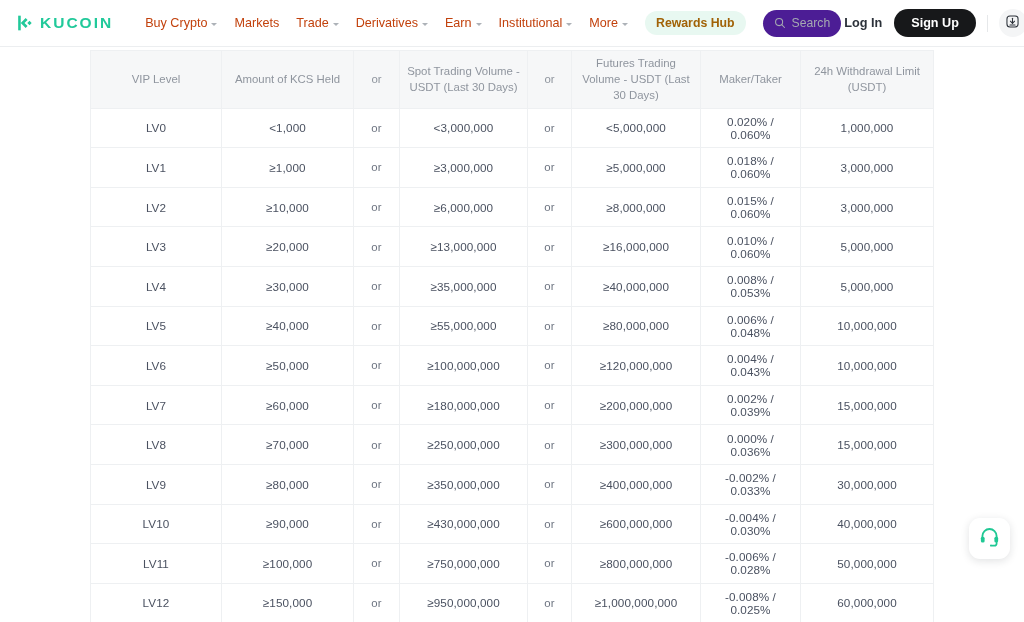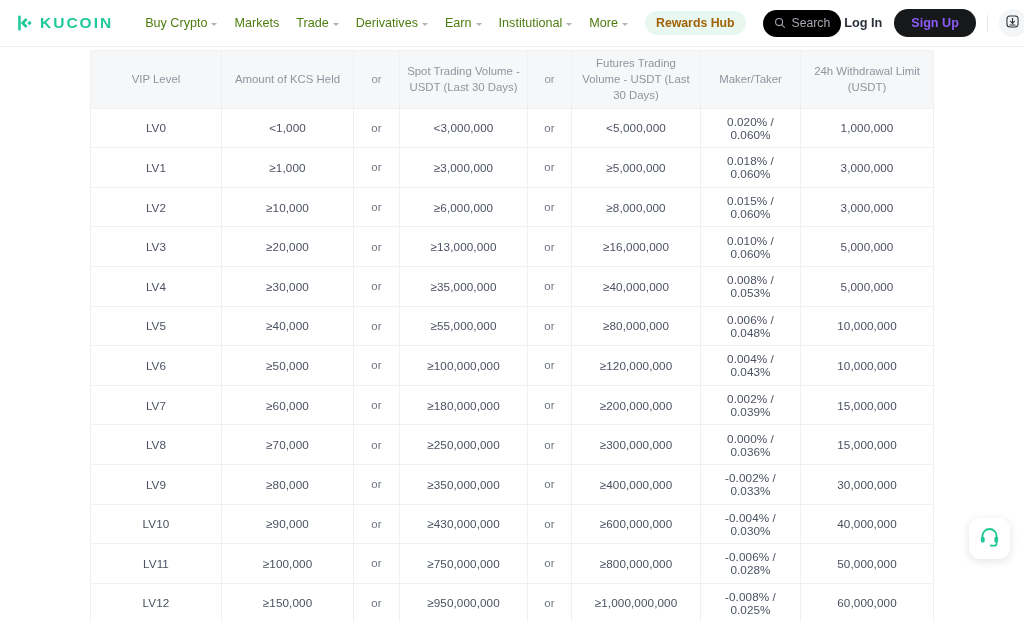--- a/index.html
+++ b/index.html
@@ -46,21 +46,21 @@
     display: flex;
     align-items: center;
     gap: 17px;
     flex: 0 0 auto;
   }
   .nav-item {
     display: flex;
     align-items: center;
     gap: 4px;
     font-size: 12.6px;
-    color: #4d7c0f;
+    color: #c2410c;
     cursor: pointer;
     white-space: nowrap;
     line-height: 1;
   }
   .caret {
     width: 0; height: 0;
     border-left: 3.2px solid transparent;
     border-right: 3.2px solid transparent;
     border-top: 3.8px solid #adb2b8;
     margin-top: 2px;
@@ -74,21 +74,21 @@
     border-radius: 13px;
     padding: 6px 11px;
     line-height: 1;
     cursor: pointer;
     white-space: nowrap;
   }
   .search-box {
     margin-left: 17px;
     width: 131px;
     height: 27px;
-    background: #000000;
+    background: #4c1d95;
     border-radius: 14px;
     display: flex;
     align-items: center;
     gap: 6px;
     padding: 0 11px;
     cursor: text;
   }
   .search-icon { width: 12px; height: 12px; display:block; flex: 0 0 auto;}
   .search-placeholder {
     font-size: 12.2px;
@@ -104,21 +104,21 @@
   .login-link {
     font-size: 12.7px;
     font-weight: 600;
     color: #2b3139;
     cursor: pointer;
     padding: 0 3px;
     white-space: nowrap;
   }
   .signup-btn {
     background: #17181a;
-    color: #8b5cf6;
+    color: #ffffff;
     font-size: 12.6px;
     font-weight: 700;
     border-radius: 15px;
     padding: 8px 17px;
     line-height: 1;
     cursor: pointer;
     border: none;
     font-family: inherit;
     white-space: nowrap;
   }

